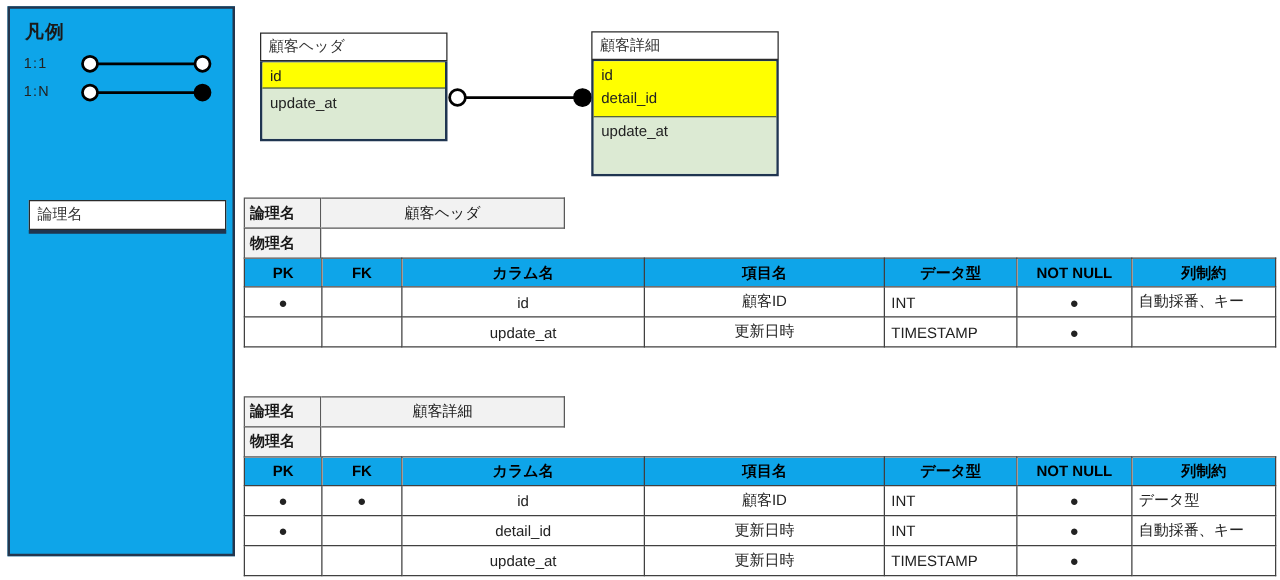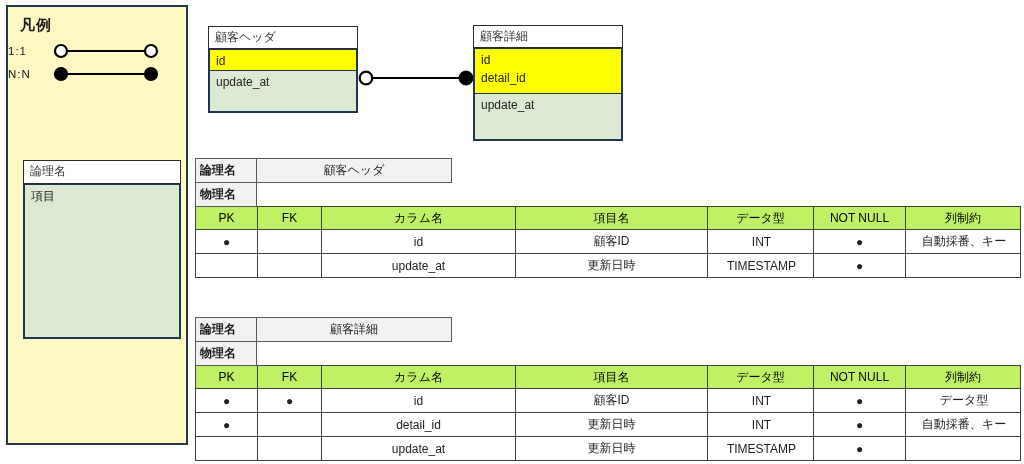--- a/index.html
+++ b/index.html
@@ -1,23 +1,23 @@
 <!DOCTYPE html>
 <html><head>
 <meta charset="utf-8">
 <style>
   html,body{margin:0;padding:0;background:#fff;}
   body{font-family:"Liberation Sans","DejaVu Sans",sans-serif;color:#1a1a1a;}
   .canvas{position:relative;width:1024px;height:464px;background:#fff;overflow:hidden;}
 
   
   .legend{position:absolute;left:6px;top:5px;width:182px;height:440px;
-          background:#fef9c3;border:2px solid #24364d;box-sizing:border-box;}
+          background:#0ea5e9;border:2px solid #24364d;box-sizing:border-box;}
   .legend-title{font-size:15px;font-weight:bold;margin:9px 0 4px 12px;letter-spacing:1px;}
-  .rel-row{display:flex;align-items:center;height:23px;}
+  .rel-row{display:flex;align-items:center;height:23px;padding-left:11px;}
   .rel-label{width:45px;font-size:11.5px;color:#222;letter-spacing:1px;}
   .rel-svg{width:106px;height:18px;display:block;}
   .rel-svg line{stroke:#000;stroke-width:2.2;}
   .rel-svg circle{stroke:#000;stroke-width:2.2;fill:#fff;}
   .rel-svg circle.filled{fill:#000;}
 
   
   .entity{position:absolute;box-sizing:border-box;}
   .entity .e-title{background:#fff;border:1.5px solid #2b2b2b;box-sizing:border-box;
                    font-size:12px;line-height:20px;height:23px;padding-left:6px;color:#333;}
@@ -50,57 +50,54 @@
   .spec-t1{top:317px;}
   .name-row{display:flex;height:25px;box-sizing:border-box;}
   .name-row + .name-row{margin-top:-1px;}
   .name-lbl{width:62px;background:#f2f2f2;border:1px solid #595959;box-sizing:border-box;
             font-size:12px;font-weight:bold;display:flex;align-items:center;padding-left:4px;}
   .name-val{width:195px;background:#f2f2f2;border:1px solid #595959;border-left:none;box-sizing:border-box;
             font-size:12px;display:flex;align-items:center;justify-content:center;}
   table.spec-grid{border-collapse:collapse;table-layout:fixed;margin-top:-1px;}
   .spec-grid th,.spec-grid td{border:1px solid #404040;font-size:12px;height:23px;
             padding:0 3px;box-sizing:border-box;overflow:hidden;white-space:nowrap;}
-  .spec-grid th{background:#bef264;font-weight:normal;text-align:center;color:#000;}
+  .spec-grid th{background:#0ea5e9;font-weight:bold;text-align:center;color:#000;}
   .spec-grid td{height:24px;color:#222;}
   td.c{text-align:center;}
-  td.l{text-align:center;padding-left:5px;}
+  td.l{text-align:left;padding-left:5px;}
   .dot{font-size:13px;}
 </style>
 </head>
 <body>
 
 <div class="canvas">
 
   <div class="legend">
     <div class="legend-title">凡例</div>
 
     <div class="rel-row">
       <span class="rel-label">1:1</span>
       <svg class="rel-svg" viewBox="0 0 106 18">
         <line x1="8" y1="9" x2="98" y2="9"></line>
         <circle class="end-left" cx="8" cy="9" r="6"></circle>
         <circle class="end-right" cx="98" cy="9" r="6"></circle>
       </svg>
     </div>
     <div class="rel-row">
-      <span class="rel-label">N:N</span>
+      <span class="rel-label">1:N</span>
       <svg class="rel-svg" viewBox="0 0 106 18">
         <line x1="8" y1="9" x2="98" y2="9"></line>
-        <circle class="end-left filled" cx="8" cy="9" r="6"></circle>
+        <circle class="end-left" cx="8" cy="9" r="6"></circle>
         <circle class="end-right filled" cx="98" cy="9" r="6"></circle>
       </svg>
     </div>
 
     <div class="entity legend-sample">
       <div class="e-title">論理名</div>
       <div class="e-body">
-        <div class="e-items">
-          <div class="e-field">項目</div>
-        </div>
       </div>
     </div>
   </div>
 
   <div class="entity entity-header">
     <div class="e-title">顧客ヘッダ</div>
     <div class="e-body">
       <div class="e-keys">
         <div class="e-field">id</div>
       </div>

